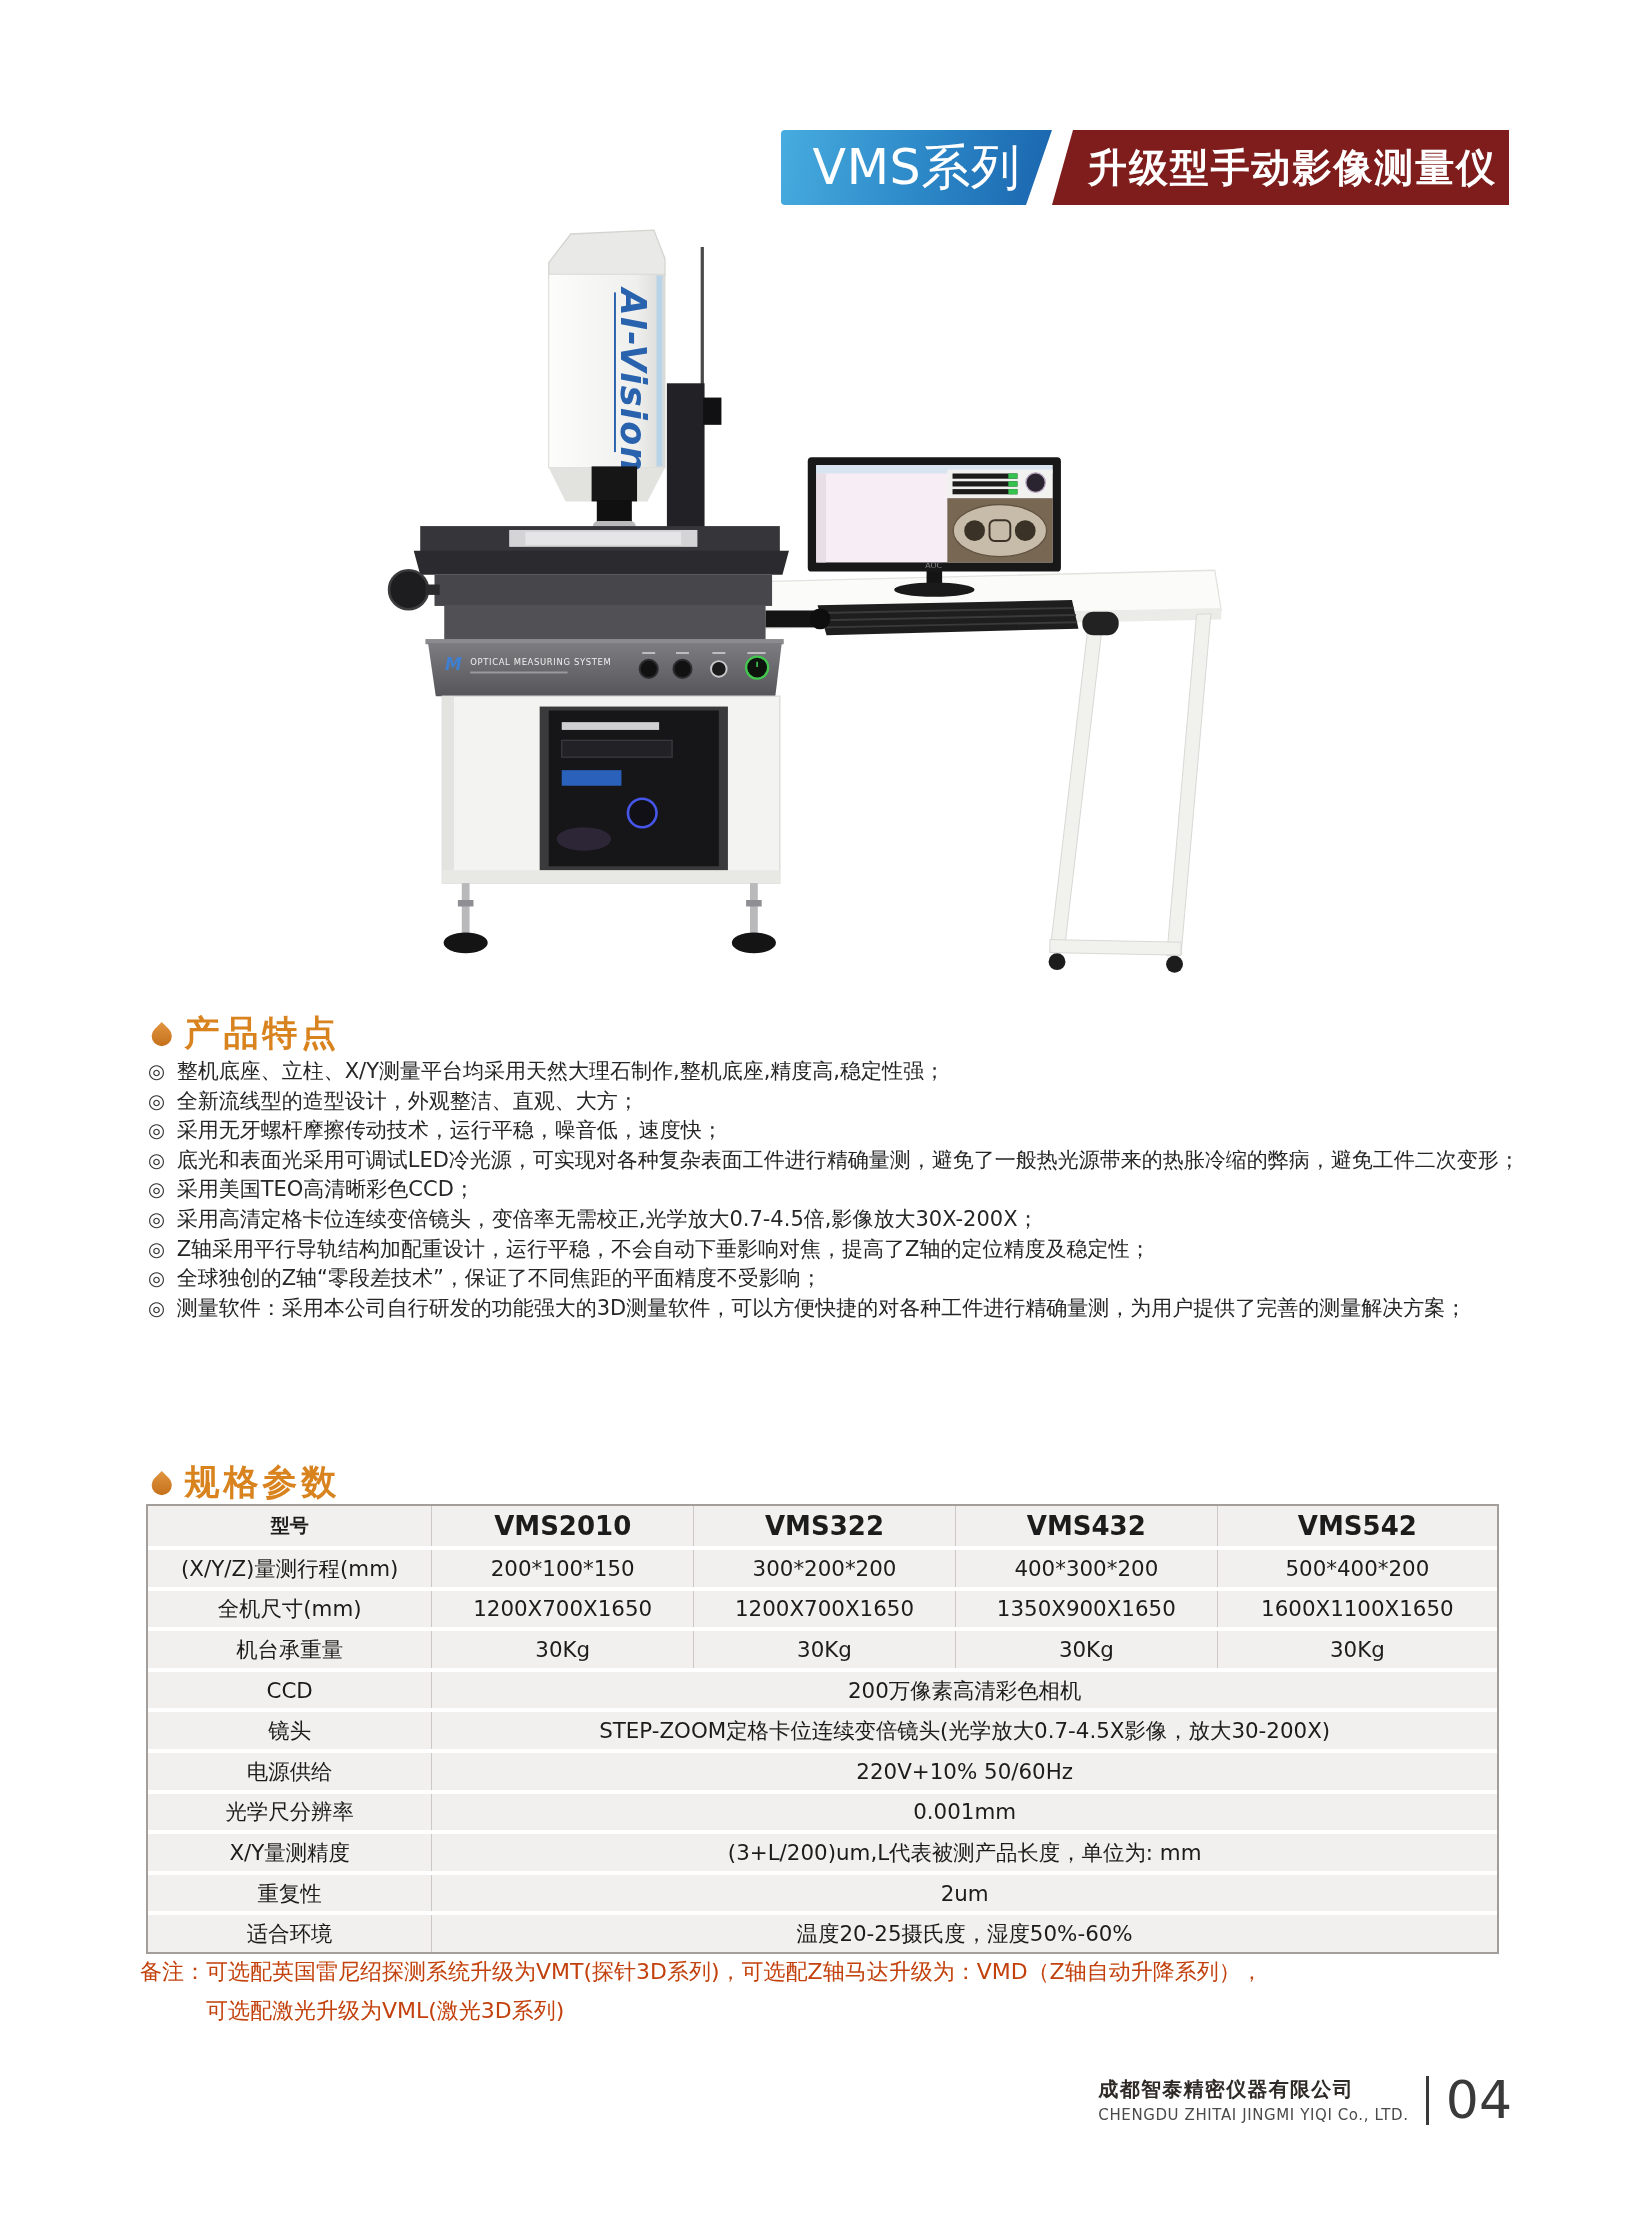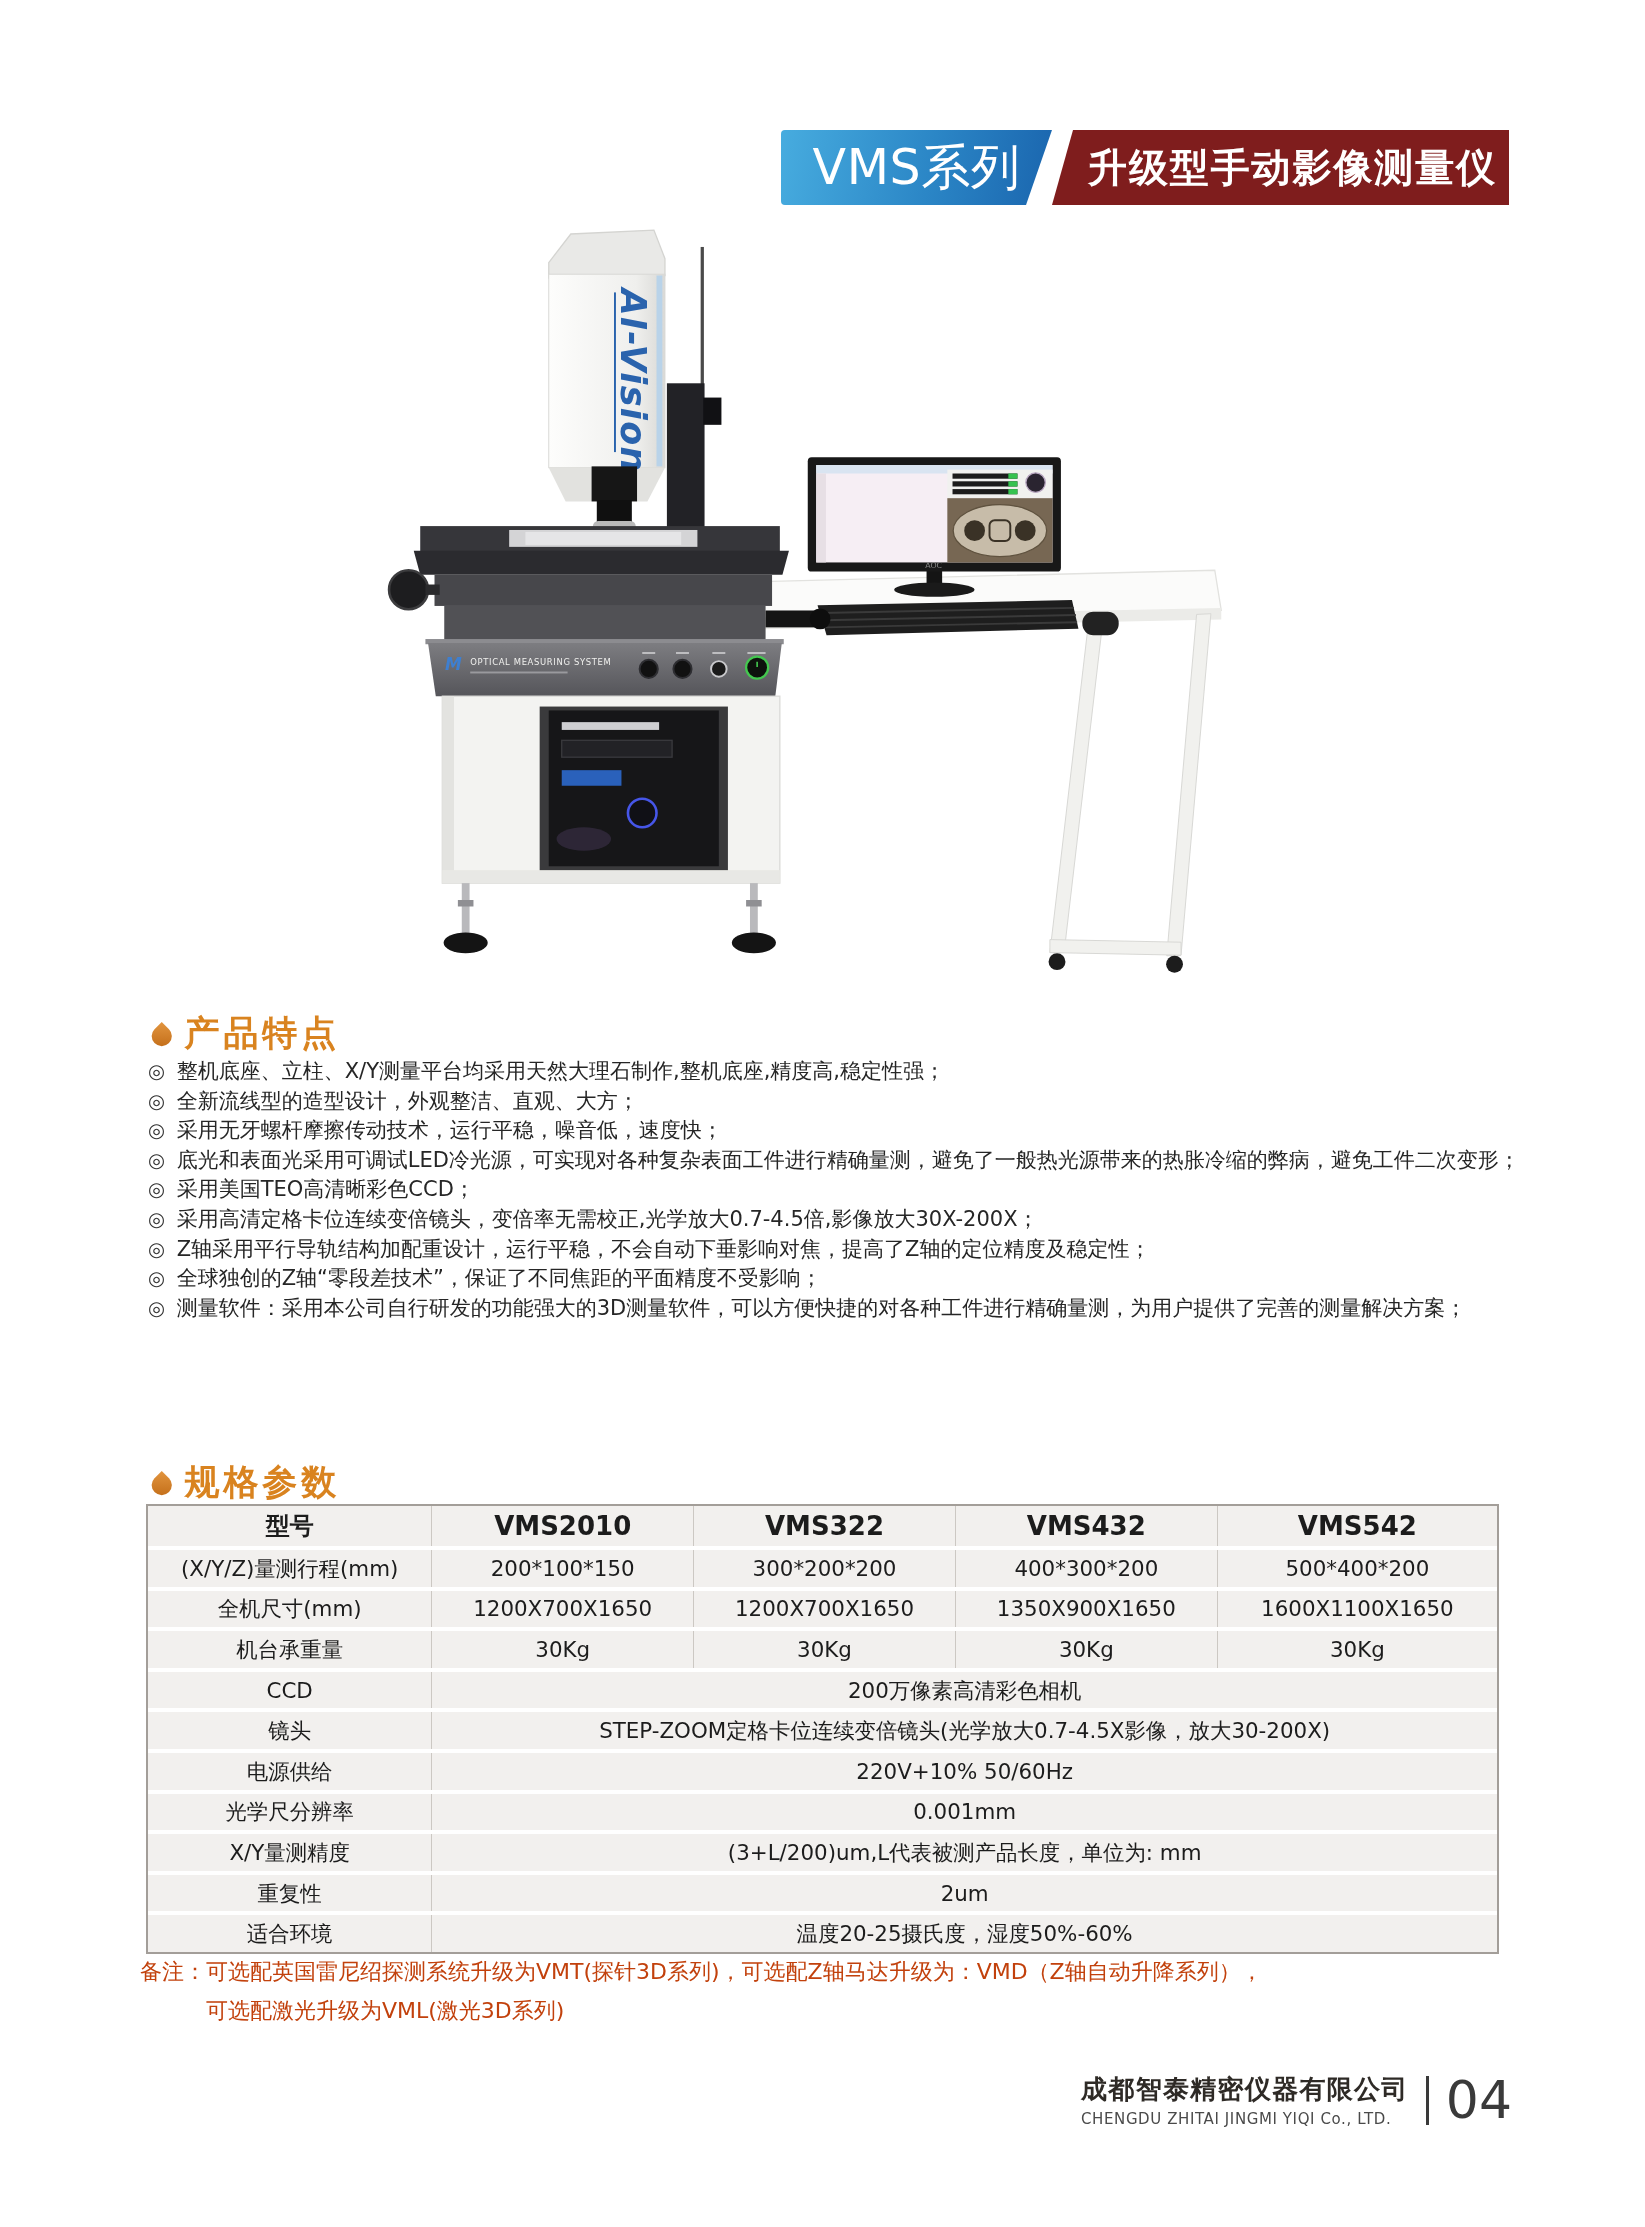--- a/index.html
+++ b/index.html
@@ -37,30 +37,30 @@
   .spec-wrap{
     position:absolute;left:146px;top:1504px;width:1353px;
     border:2.6px solid #a39e99;background:#ffffff;box-sizing:border-box;
   }
   table.spec{width:100%;border-collapse:separate;border-spacing:0 4.5px;margin:-4.5px 0;}
   table.spec th,table.spec td{
     background:#f2f0ee;text-align:center;vertical-align:middle;
     height:34px;padding:1.3px 6.5px;font-size:21.4px;color:#1c1c1c;
   }
   table.spec th{height:38px;font-size:26px;font-weight:bold;}
-  table.spec th:first-child{font-size:24px;margin-top:36px;}
+  table.spec th:first-child{font-size:19px;margin-top:36px;}
   table.spec td+td,table.spec th+th{border-left:1.3px solid #ccc8c3;}
   table.spec .lbl{width:21%;}
   
   .note{position:absolute;left:140px;top:1952px;display:flex;font-size:22px;line-height:39px;color:#c2410c;}
   .note .nl{white-space:nowrap;}
   
   .footer{position:absolute;right:134px;top:2070px;display:flex;align-items:center;gap:17px;}
   .f-co{text-align:left;}
-  .f-cn{font-size:26px;font-weight:bold;color:#2e2a26;letter-spacing:1.3px;}
+  .f-cn{font-size:20px;font-weight:bold;color:#2e2a26;letter-spacing:1.3px;}
   .f-en{font-size:15px;color:#4a4a4a;letter-spacing:0.6px;margin-top:2.6px;}
   .f-bar{width:3.2px;height:49px;background:#3a3a3a;}
   .f-pg{font-size:52px;color:#3a3a3a;}
   
   .photo{position:absolute;left:363px;top:221px;width:909px;height:753px;}
 </style>
 </head>
 <body>
 
 <div class="page">

